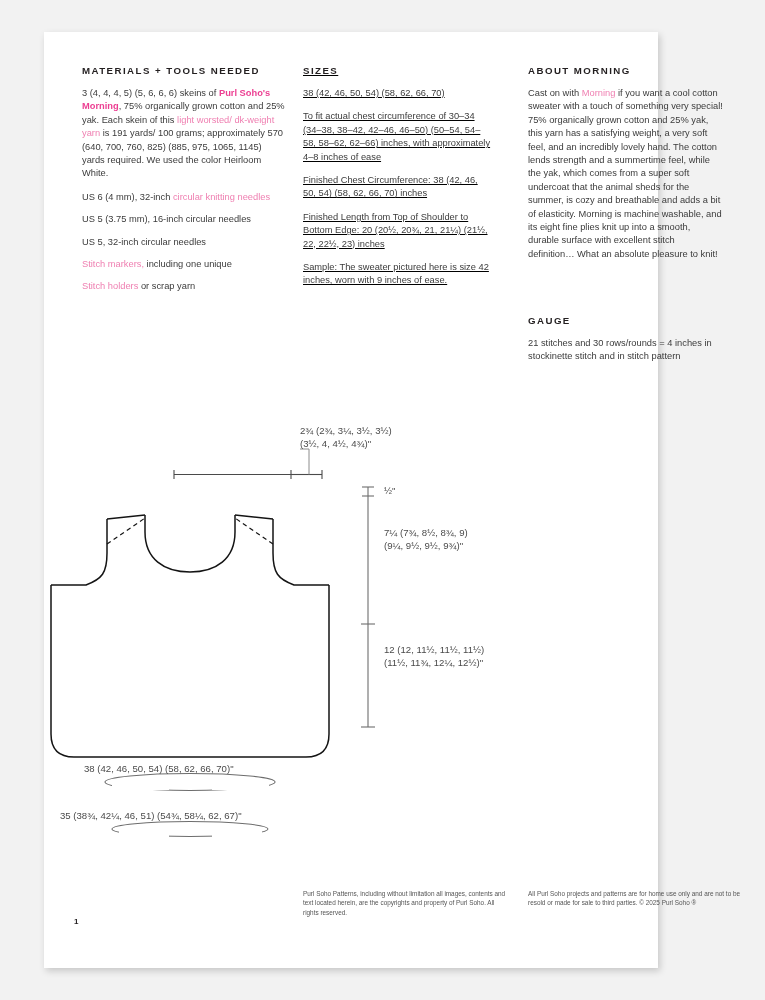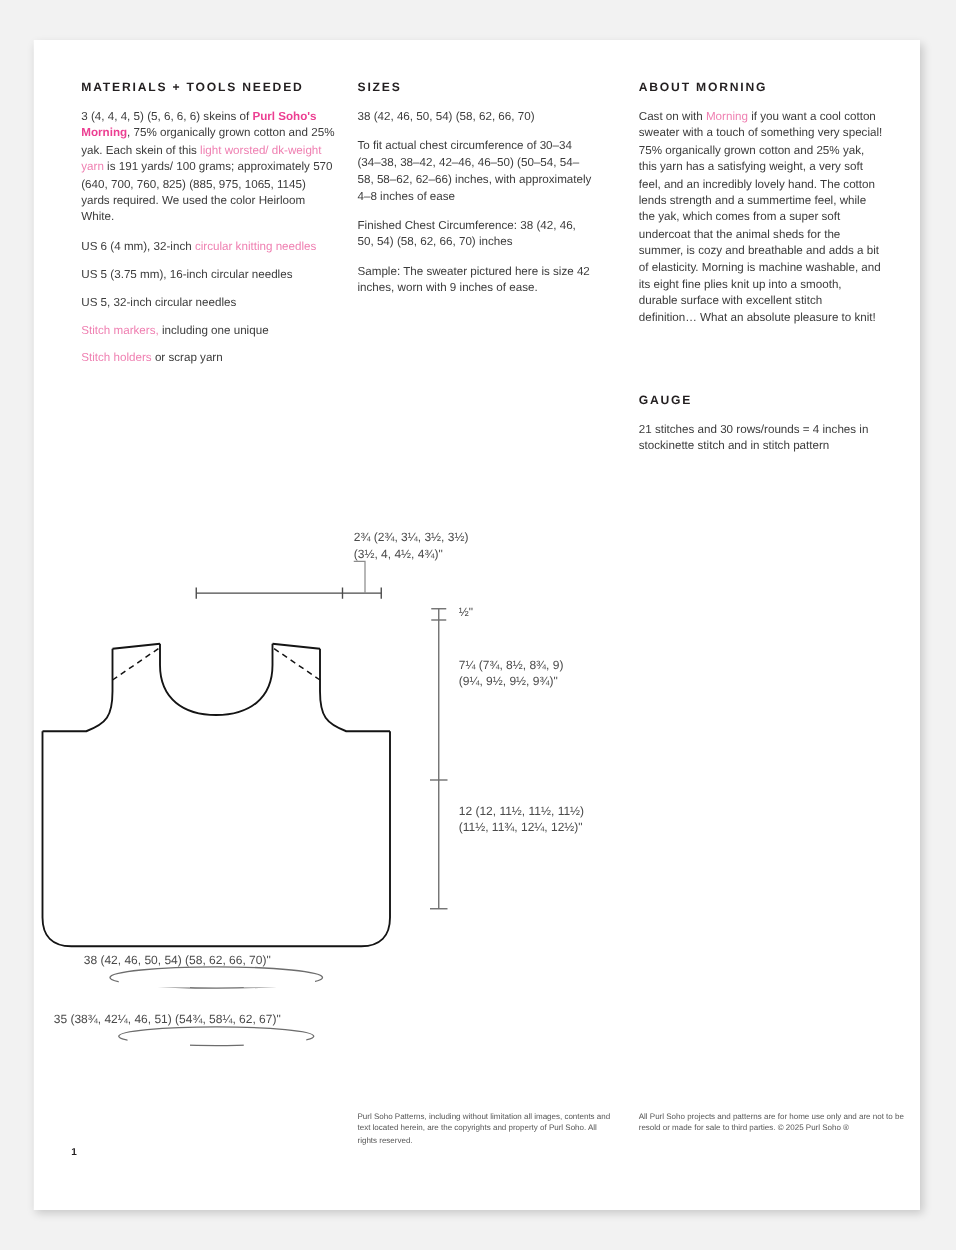--- a/index.html
+++ b/index.html
@@ -8,41 +8,41 @@
   }
   body {
     width: 765px;
     height: 1000px;
     background: #f2f2f2;
     font-family: "Liberation Sans", sans-serif;
     overflow: hidden;
   }
   .page {
     position: absolute;
-    left: 27px;
+    left: 44px;
     top: 32px;
-    width: 709px;
+    width: 614px;
     height: 936px;
     background: #ffffff;
     box-shadow: 2px 3px 7px rgba(0,0,0,0.18);
   }
 
   
   .cols {
     position: absolute;
     left: 0;
     top: 0;
     width: 710px;
   }
   .col {
     position: absolute;
     top: 33px;
   }
   .col-1 { left: 38px;  width: 203px; }
-  .col-2 { left: 259px; width: 190px; }
+  .col-2 { left: 259px; width: 190px; text-decoration: underline; }
   .col-3 { left: 484px; width: 195px; }
 
   h2.section-head {
     font-size: 9.7px;
     font-weight: bold;
     letter-spacing: 1.45px;
     color: #231f20;
     margin: 0 0 11px 0;
     text-transform: uppercase;
     font-family: "Liberation Sans", sans-serif;
@@ -125,20 +125,21 @@
       <p class="body tight">US 5, 32-inch circular needles</p>
       <p class="body tight"><span class="pink">Stitch markers,</span><span> including one unique</span></p>
       <p class="body tight"><span class="pink">Stitch holders</span><span> or scrap yarn</span></p>
     </div>
 
     <div class="col col-2">
       <h2 class="section-head">SIZES</h2>
       <p class="body">38 (42, 46, 50, 54) (58, 62, 66, 70)</p>
       <p class="body">To fit actual chest circumference of 30–34 (34–38, 38–42, 42–46, 46–50) (50–54, 54–58, 58–62, 62–66) inches, with approximately 4–8 inches of ease</p>
       <p class="body">Finished Chest Circumference: 38 (42, 46, 50, 54) (58, 62, 66, 70) inches</p>
+      <p class="body">Finished Length from Top of Shoulder to Bottom Edge: 20 (20½, 20¾, 21, 21¼) (21½, 22, 22½, 23) inches</p>
       <p class="body">Sample: The sweater pictured here is size 42 inches, worn with 9 inches of ease.</p>
     </div>
 
     <div class="col col-3">
       <h2 class="section-head">ABOUT MORNING</h2>
       <p class="body"><span>Cast on with </span><span class="pink">Morning</span><span> if you want a cool cotton sweater with a touch of something very special! 75% organically grown cotton and 25% yak, this yarn has a satisfying weight, a very soft feel, and an incredibly lovely hand. The cotton lends strength and a summertime feel, while the yak, which comes from a super soft undercoat that the animal sheds for the summer, is cozy and breathable and adds a bit of elasticity. Morning is machine washable, and its eight fine plies knit up into a smooth, durable surface with excellent stitch definition… What an absolute pleasure to knit!</span></p>
     </div>
 
   </div>
 

